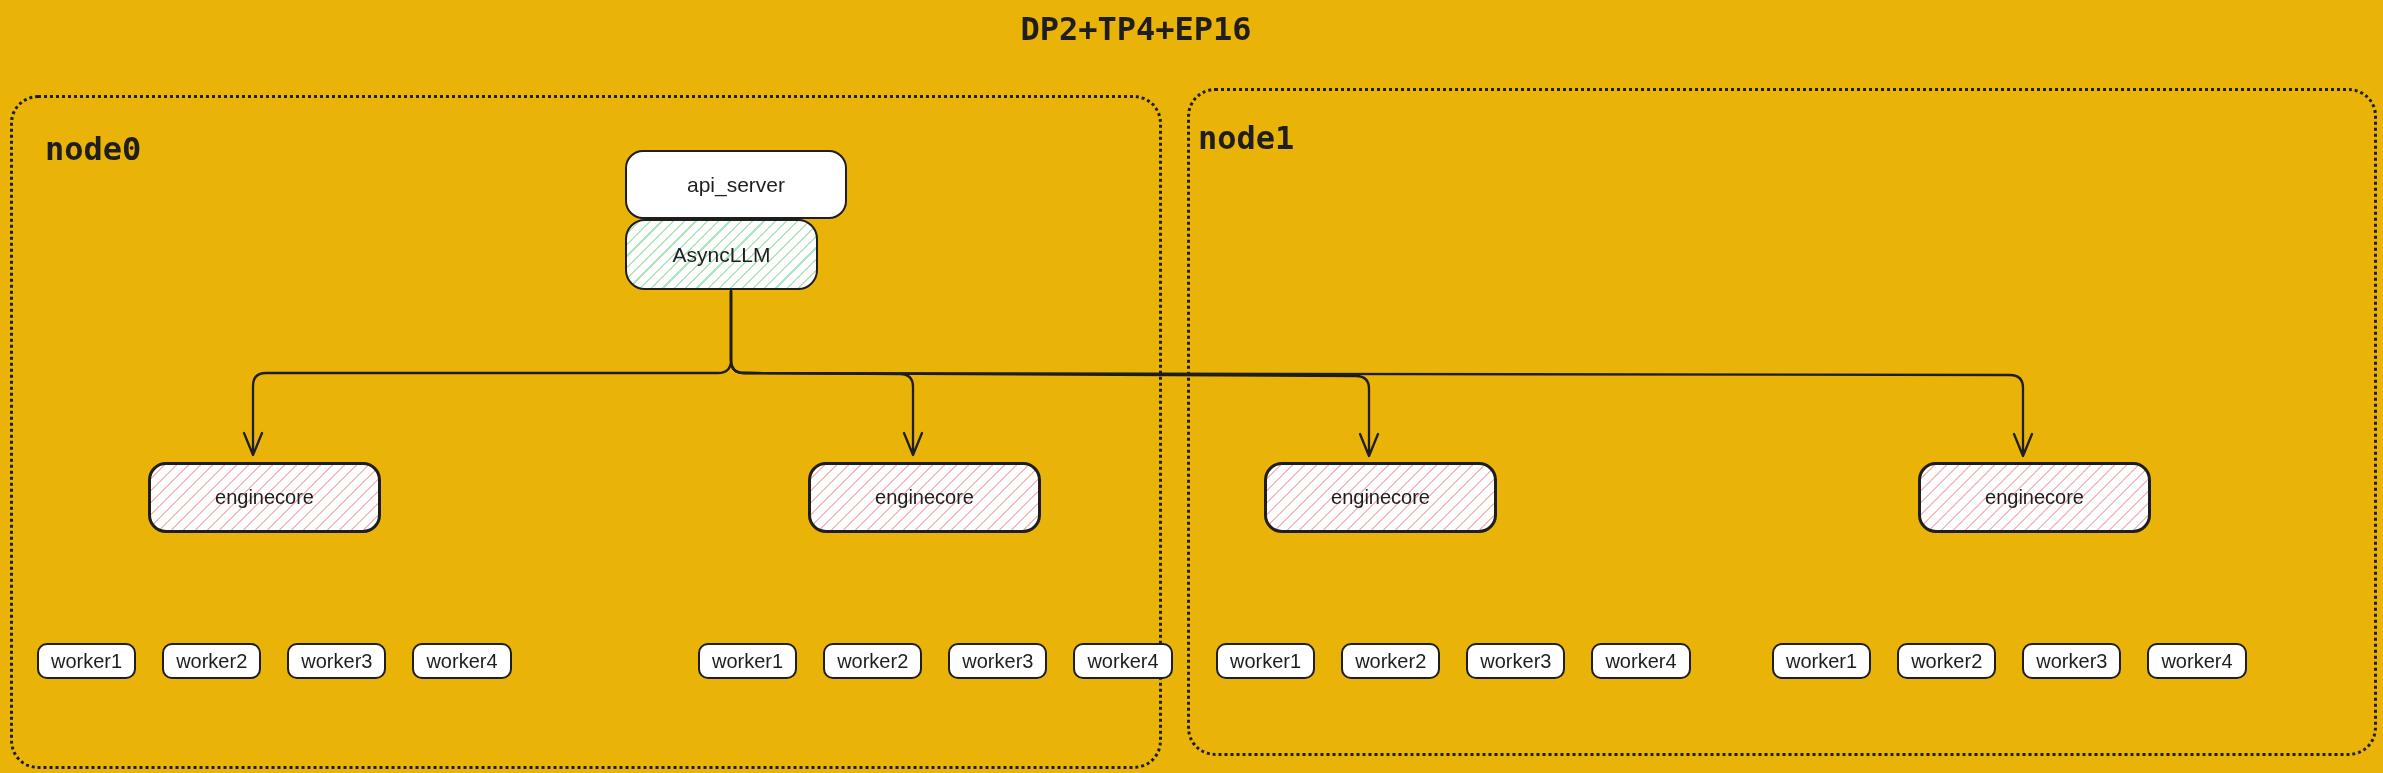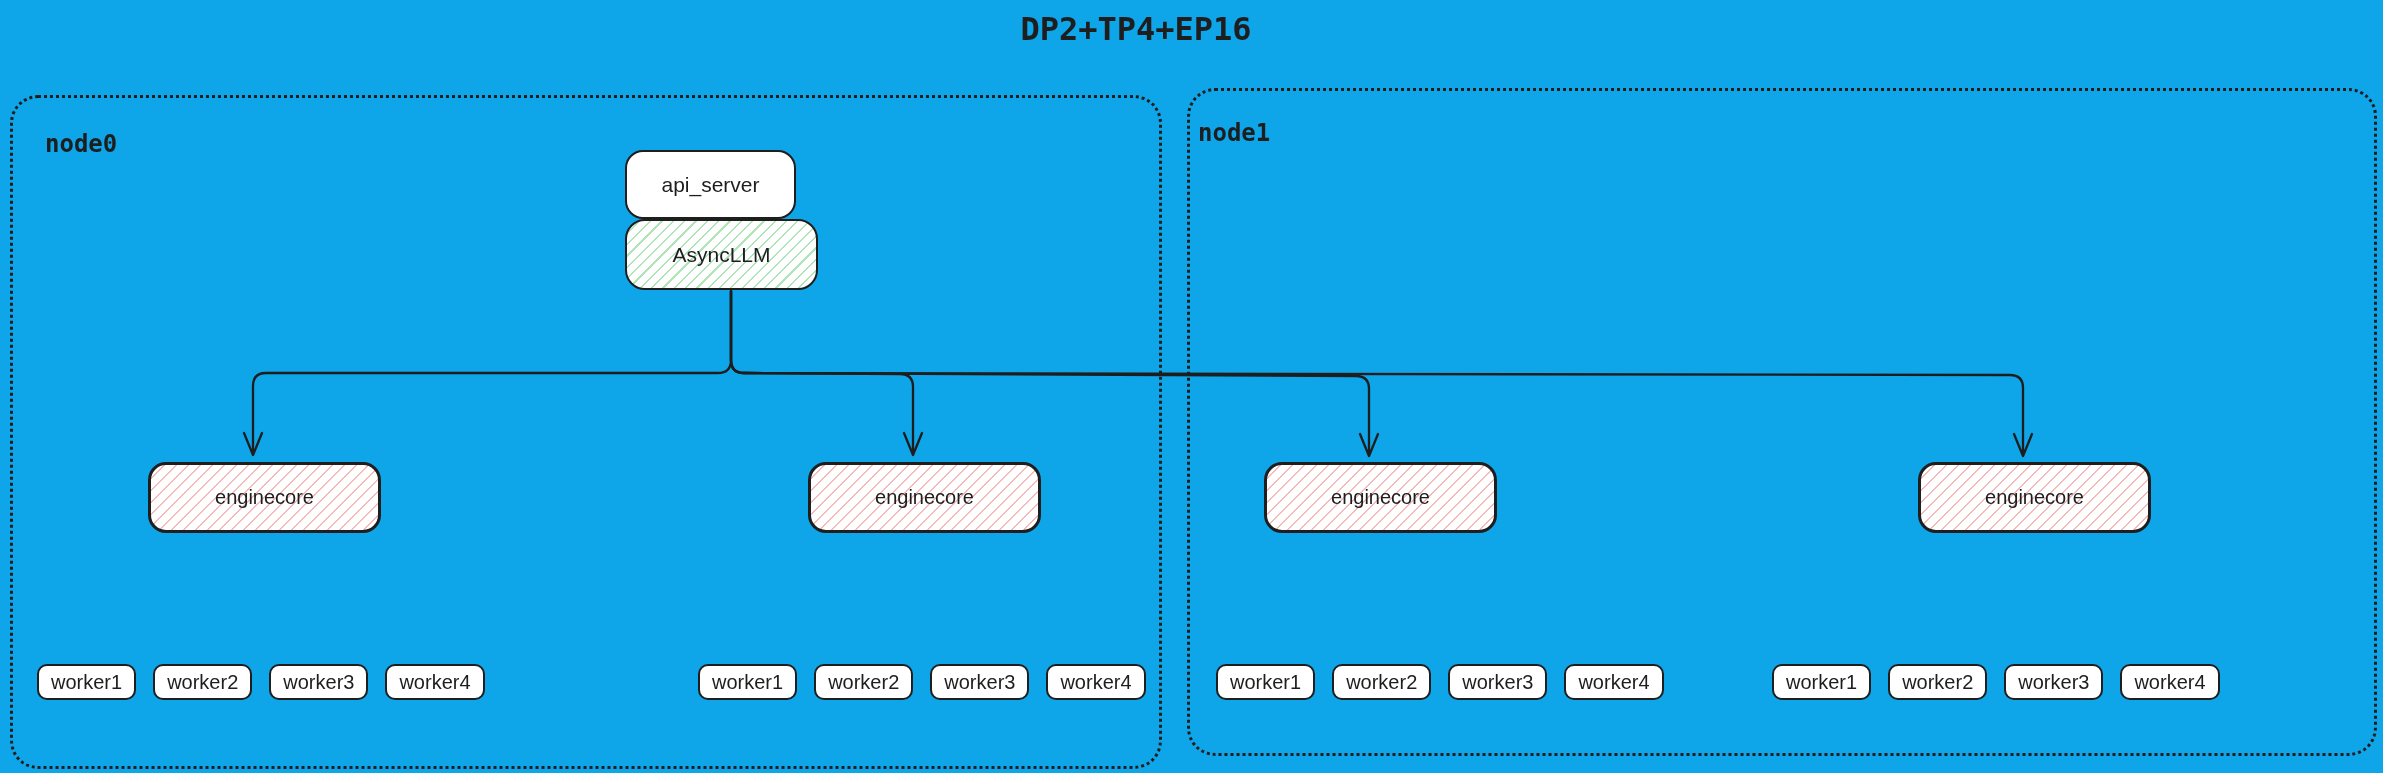--- a/index.html
+++ b/index.html
@@ -1,19 +1,19 @@
 <!DOCTYPE html>
 <html><head>
 <meta charset="utf-8">
 <style>
   html,body{margin:0;padding:0;background:#ffffff;}
   .canvas{
     position:relative;
     width:2383px;height:773px;
-    background:#0ea5e9;
+    background:#eab308;
     font-family:"Liberation Sans","DejaVu Sans",sans-serif;
     color:#1e1e1e;
     overflow:hidden;
   }
   .title{
     position:absolute;
     left:1136px;top:10px;
     transform:translateX(-50%);
     font-family:"DejaVu Sans Mono","Liberation Mono",monospace;
     font-size:32px;font-weight:600;
@@ -21,21 +21,21 @@
   }
   .node-box{
     position:absolute;
     border:3px dotted #1e1e1e;
     border-radius:28px;
     background:transparent;
   }
   .node-box .node-label{
     position:absolute;
     font-family:"DejaVu Sans Mono","Liberation Mono",monospace;
-    font-size:24px;font-weight:600;
+    font-size:32px;font-weight:600;
     white-space:nowrap;
   }
   #node0{left:10px;top:95px;width:1146px;height:668px;}
   #node0 .node-label{left:32px;top:32px;}
   #node1{left:1187px;top:88px;width:1184px;height:662px;}
   #node1 .node-label{left:8px;top:28px;}
   .shape{
     position:absolute;
     box-sizing:border-box;
     border:2.6px solid #1e1e1e;
@@ -48,31 +48,31 @@
   .hatch-green{
     background-image:repeating-linear-gradient(135deg,
       rgba(64,192,87,0.42) 0px, rgba(64,192,87,0.42) 1.6px,
       transparent 1.6px, transparent 8px);
   }
   .hatch-red{
     background-image:repeating-linear-gradient(135deg,
       rgba(224,49,49,0.33) 0px, rgba(224,49,49,0.33) 1.6px,
       transparent 1.6px, transparent 8.5px);
   }
-  #api-server{left:625px;top:150px;width:171px;height:69px;text-align:center;}
+  #api-server{left:625px;top:150px;width:222px;height:69px;text-align:center;}
   #asyncllm{left:625px;top:219px;width:193px;height:71px;border-radius:20px;}
   .engine{width:233px;height:71px;border:3px solid #1e1e1e;font-size:20px;}
   #engine-0-0{left:148px;top:462px;}
   #engine-0-1{left:808px;top:462px;}
   #engine-1-0{left:1264px;top:462px;}
   #engine-1-1{left:1918px;top:462px;}
   .worker-group{
     position:absolute;
-    top:664px;
-    display:flex;gap:17px;
+    top:643px;
+    display:flex;gap:26px;
   }
   .worker{
     position:relative;
     box-sizing:border-box;
     min-width:97px;height:36px;
     border:2.4px solid #1e1e1e;
     border-radius:10px;
     background:#ffffff;
     display:flex;align-items:center;justify-content:center;
     font-size:20px;

